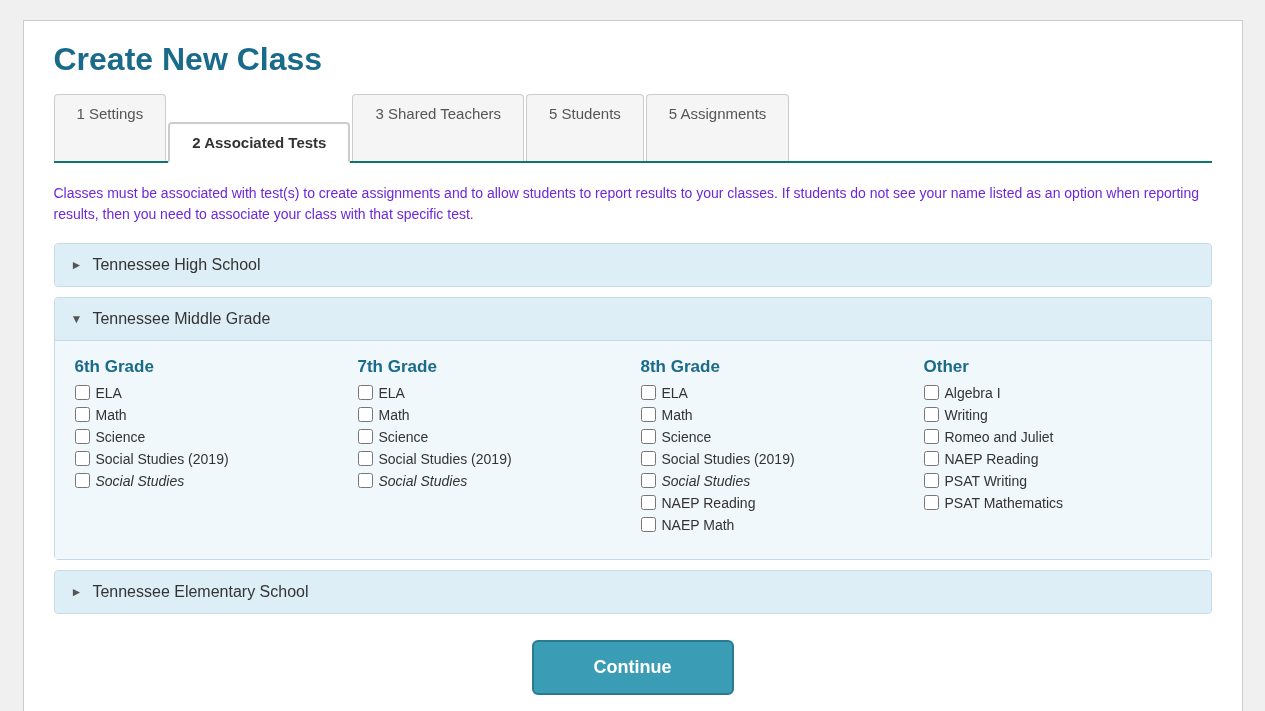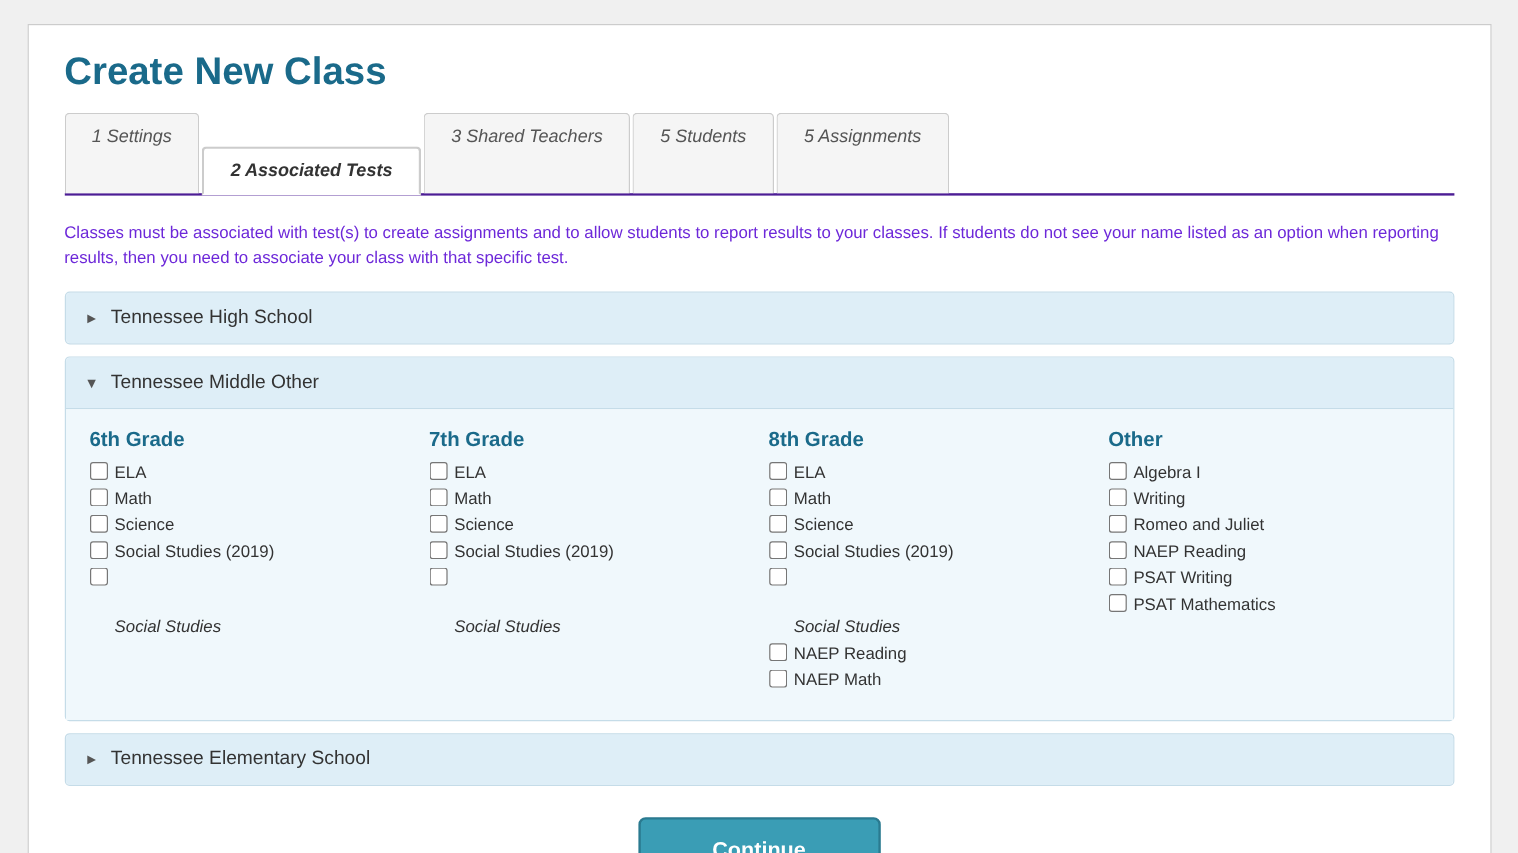--- a/index.html
+++ b/index.html
@@ -17,23 +17,22 @@
       border: 1px solid #ccc;
     }
     .page-title {
       color: #1a6a8a;
       font-size: 32px;
       font-weight: bold;
       margin-bottom: 16px;
     }
     .tabs {
       display: flex;
-      border-bottom: 2px solid #4c1d95;
+      border-bottom: 2px solid #0f766e;
       margin-bottom: 20px;
-      font-style: italic;
     }
     .tab {
       padding: 10px 22px;
       font-size: 15px;
       cursor: pointer;
       border: 1px solid #ccc;
       border-bottom: none;
       background: #f5f5f5;
       color: #555;
       margin-right: 2px;
@@ -112,21 +111,20 @@
     }
     .checkbox-item input[type="checkbox"] {
       margin-right: 6px;
       width: 15px;
       height: 15px;
       cursor: pointer;
       flex-shrink: 0;
     }
     .italic-label {
       font-style: italic;
-      margin-top: 41px;
     }
     .continue-row {
       display: flex;
       justify-content: center;
       margin-top: 26px;
     }
     .continue-btn {
       background: #3a9db5;
       color: #fff;
       border: 2px solid #2a7a90;
@@ -156,21 +154,21 @@
   <div class="section-block">
     <div class="section-header">
       <span class="chevron">►</span>
       <span class="section-title">Tennessee High School</span>
     </div>
   </div>
 
   <div class="section-block">
     <div class="section-header expanded">
       <span class="chevron">▼</span>
-      <span class="section-title">Tennessee Middle Other</span>
+      <span class="section-title">Tennessee Middle Grade</span>
     </div>
     <div class="section-content">
       <div class="grade-columns">
 
         <div class="grade-col">
           <div class="grade-heading">6th Grade</div>
           <label class="checkbox-item">
             <input type="checkbox" style="">
             <span>ELA</span>
           </label>

